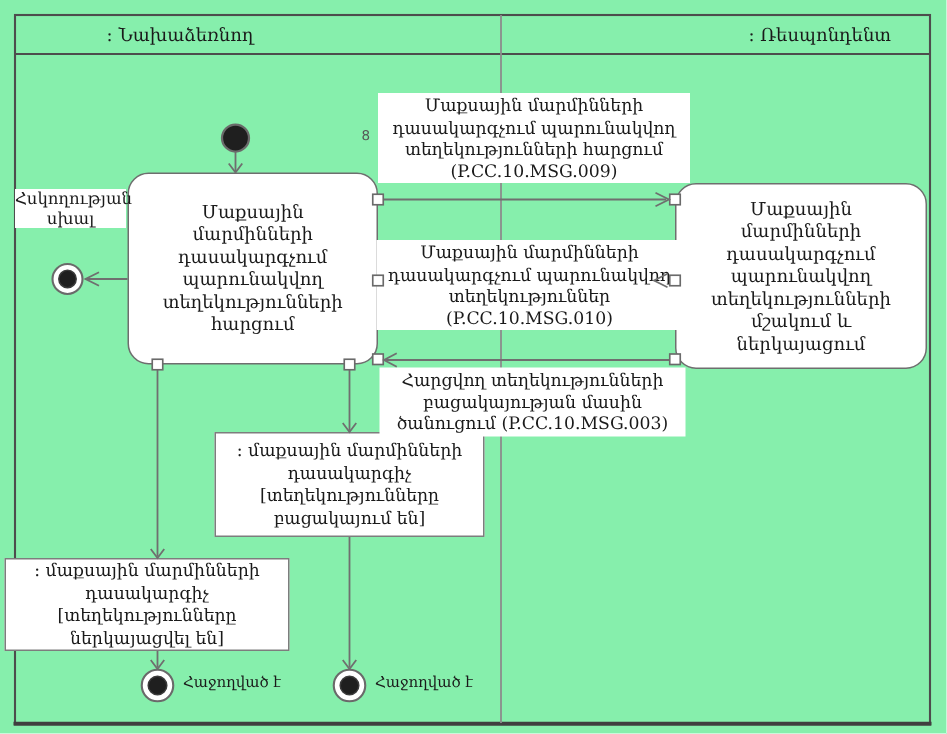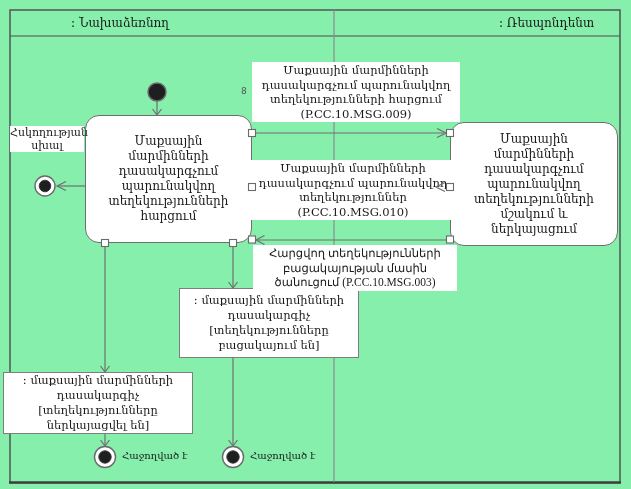--- a/index.html
+++ b/index.html
@@ -82,35 +82,35 @@
 
   <div class="activity" style="left:85px;top:115px;width:167px;height:128px;">Մաքսային մարմինների
 դասակարգչում
 պարունակվող
 տեղեկությունների հարցում</div>
   <div class="activity" style="left:450px;top:122px;width:168px;height:124px;">Մաքսային մարմինների
 դասակարգչում պարունակվող
 տեղեկությունների մշակում և
 ներկայացում</div>
 
-  <div class="objnode" style="left:143px;top:288px;width:180px;height:70px;margin-left:36px;">: մաքսային մարմինների դասակարգիչ
+  <div class="objnode" style="left:143px;top:288px;width:180px;height:70px;">: մաքսային մարմինների դասակարգիչ
 [տեղեկությունները բացակայում են]</div>
   <div class="objnode" style="left:3px;top:372px;width:190px;height:62px;">: մաքսային մարմինների
 դասակարգիչ [տեղեկությունները
 ներկայացվել են]</div>
 
   <div class="msg-label" style="left:252px;top:62px;width:204px;">Մաքսային մարմինների
 դասակարգչում պարունակվող
 տեղեկությունների հարցում
 (P.CC.10.MSG.009)</div>
   <div class="marker8" style="left:241px;top:86px;">8</div>
   <div class="msg-label" style="left:251px;top:160px;width:200px;">Մաքսային մարմինների
 դասակարգչում պարունակվող
 տեղեկություններ (P.CC.10.MSG.010)</div>
-  <div class="msg-label" style="left:253px;top:245px;width:200px;font-family:Liberation Serif, serif;">Հարցվող տեղեկությունների
+  <div class="msg-label" style="left:253px;top:245px;width:200px;">Հարցվող տեղեկությունների
 բացակայության մասին
 ծանուցում (P.CC.10.MSG.003)</div>
 
   <div class="small-label" style="left:10px;top:126px;width:74px;">Հսկողության
 սխալ</div>
   <div class="final-label" style="left:122px;top:450px;">Հաջողված է</div>
   <div class="final-label" style="left:250px;top:450px;">Հաջողված է</div>
 
   <svg class="layer-over" width="631" height="489" viewBox="0 0 631 489">
 

